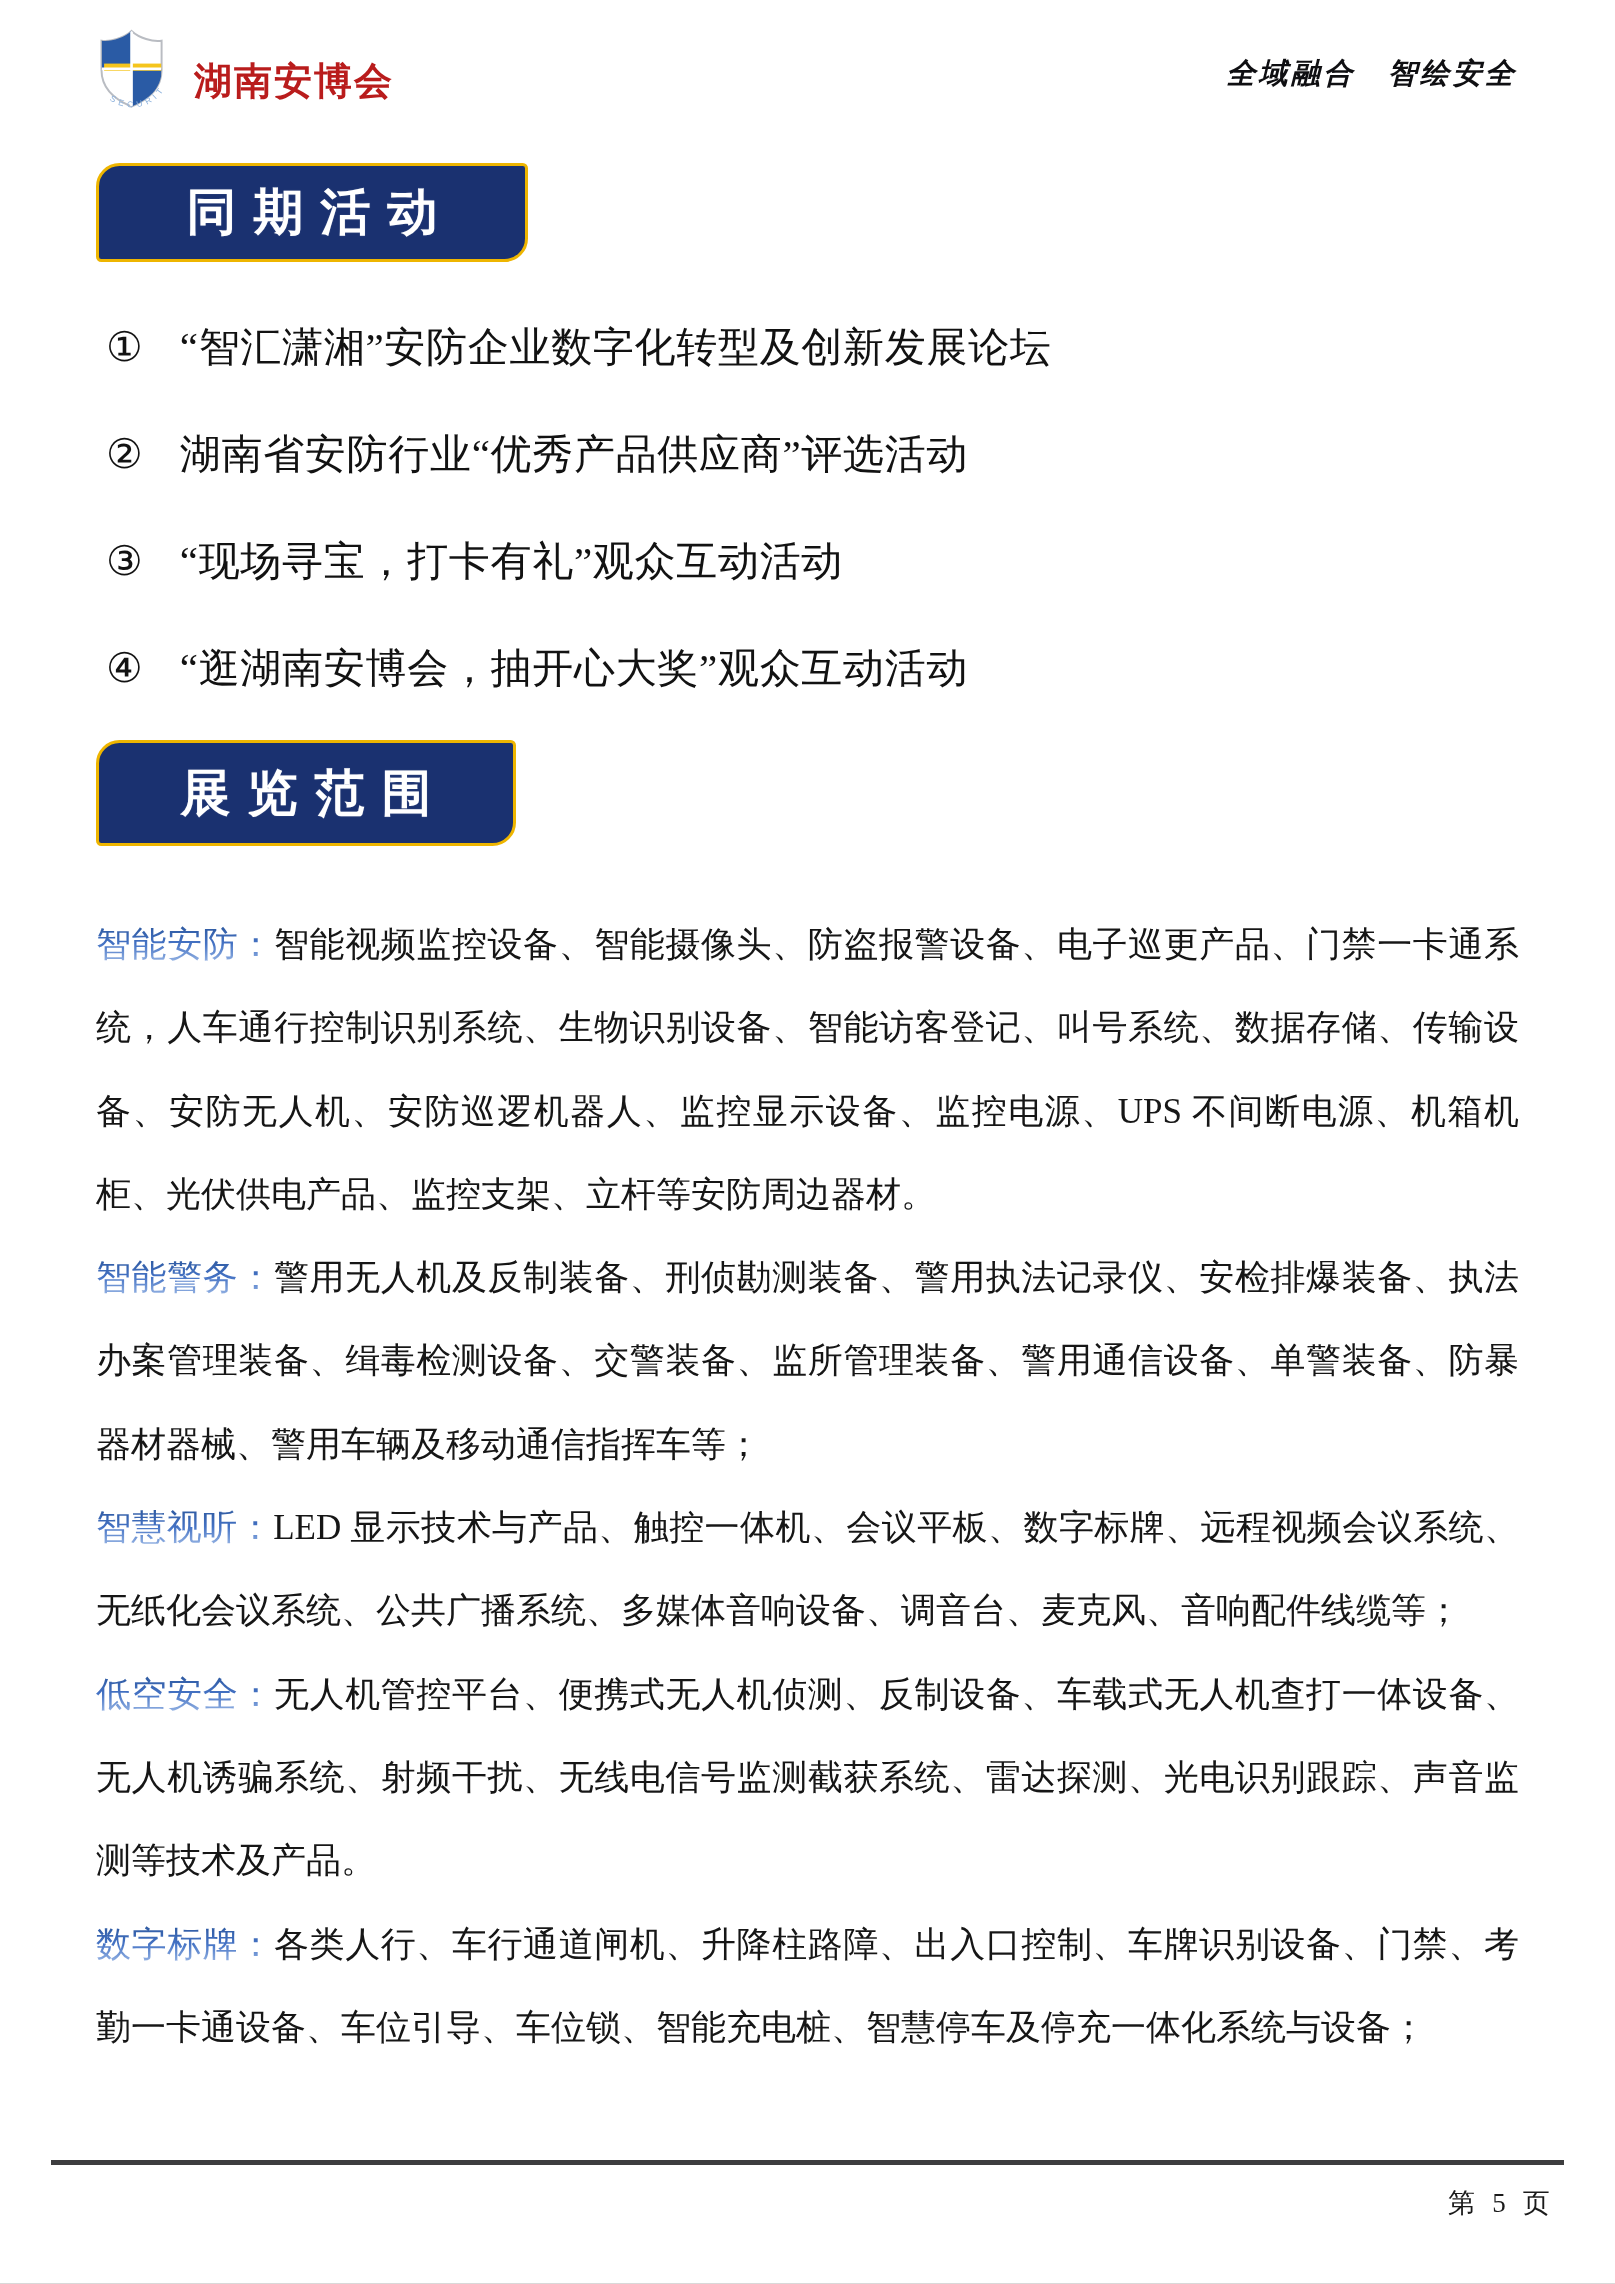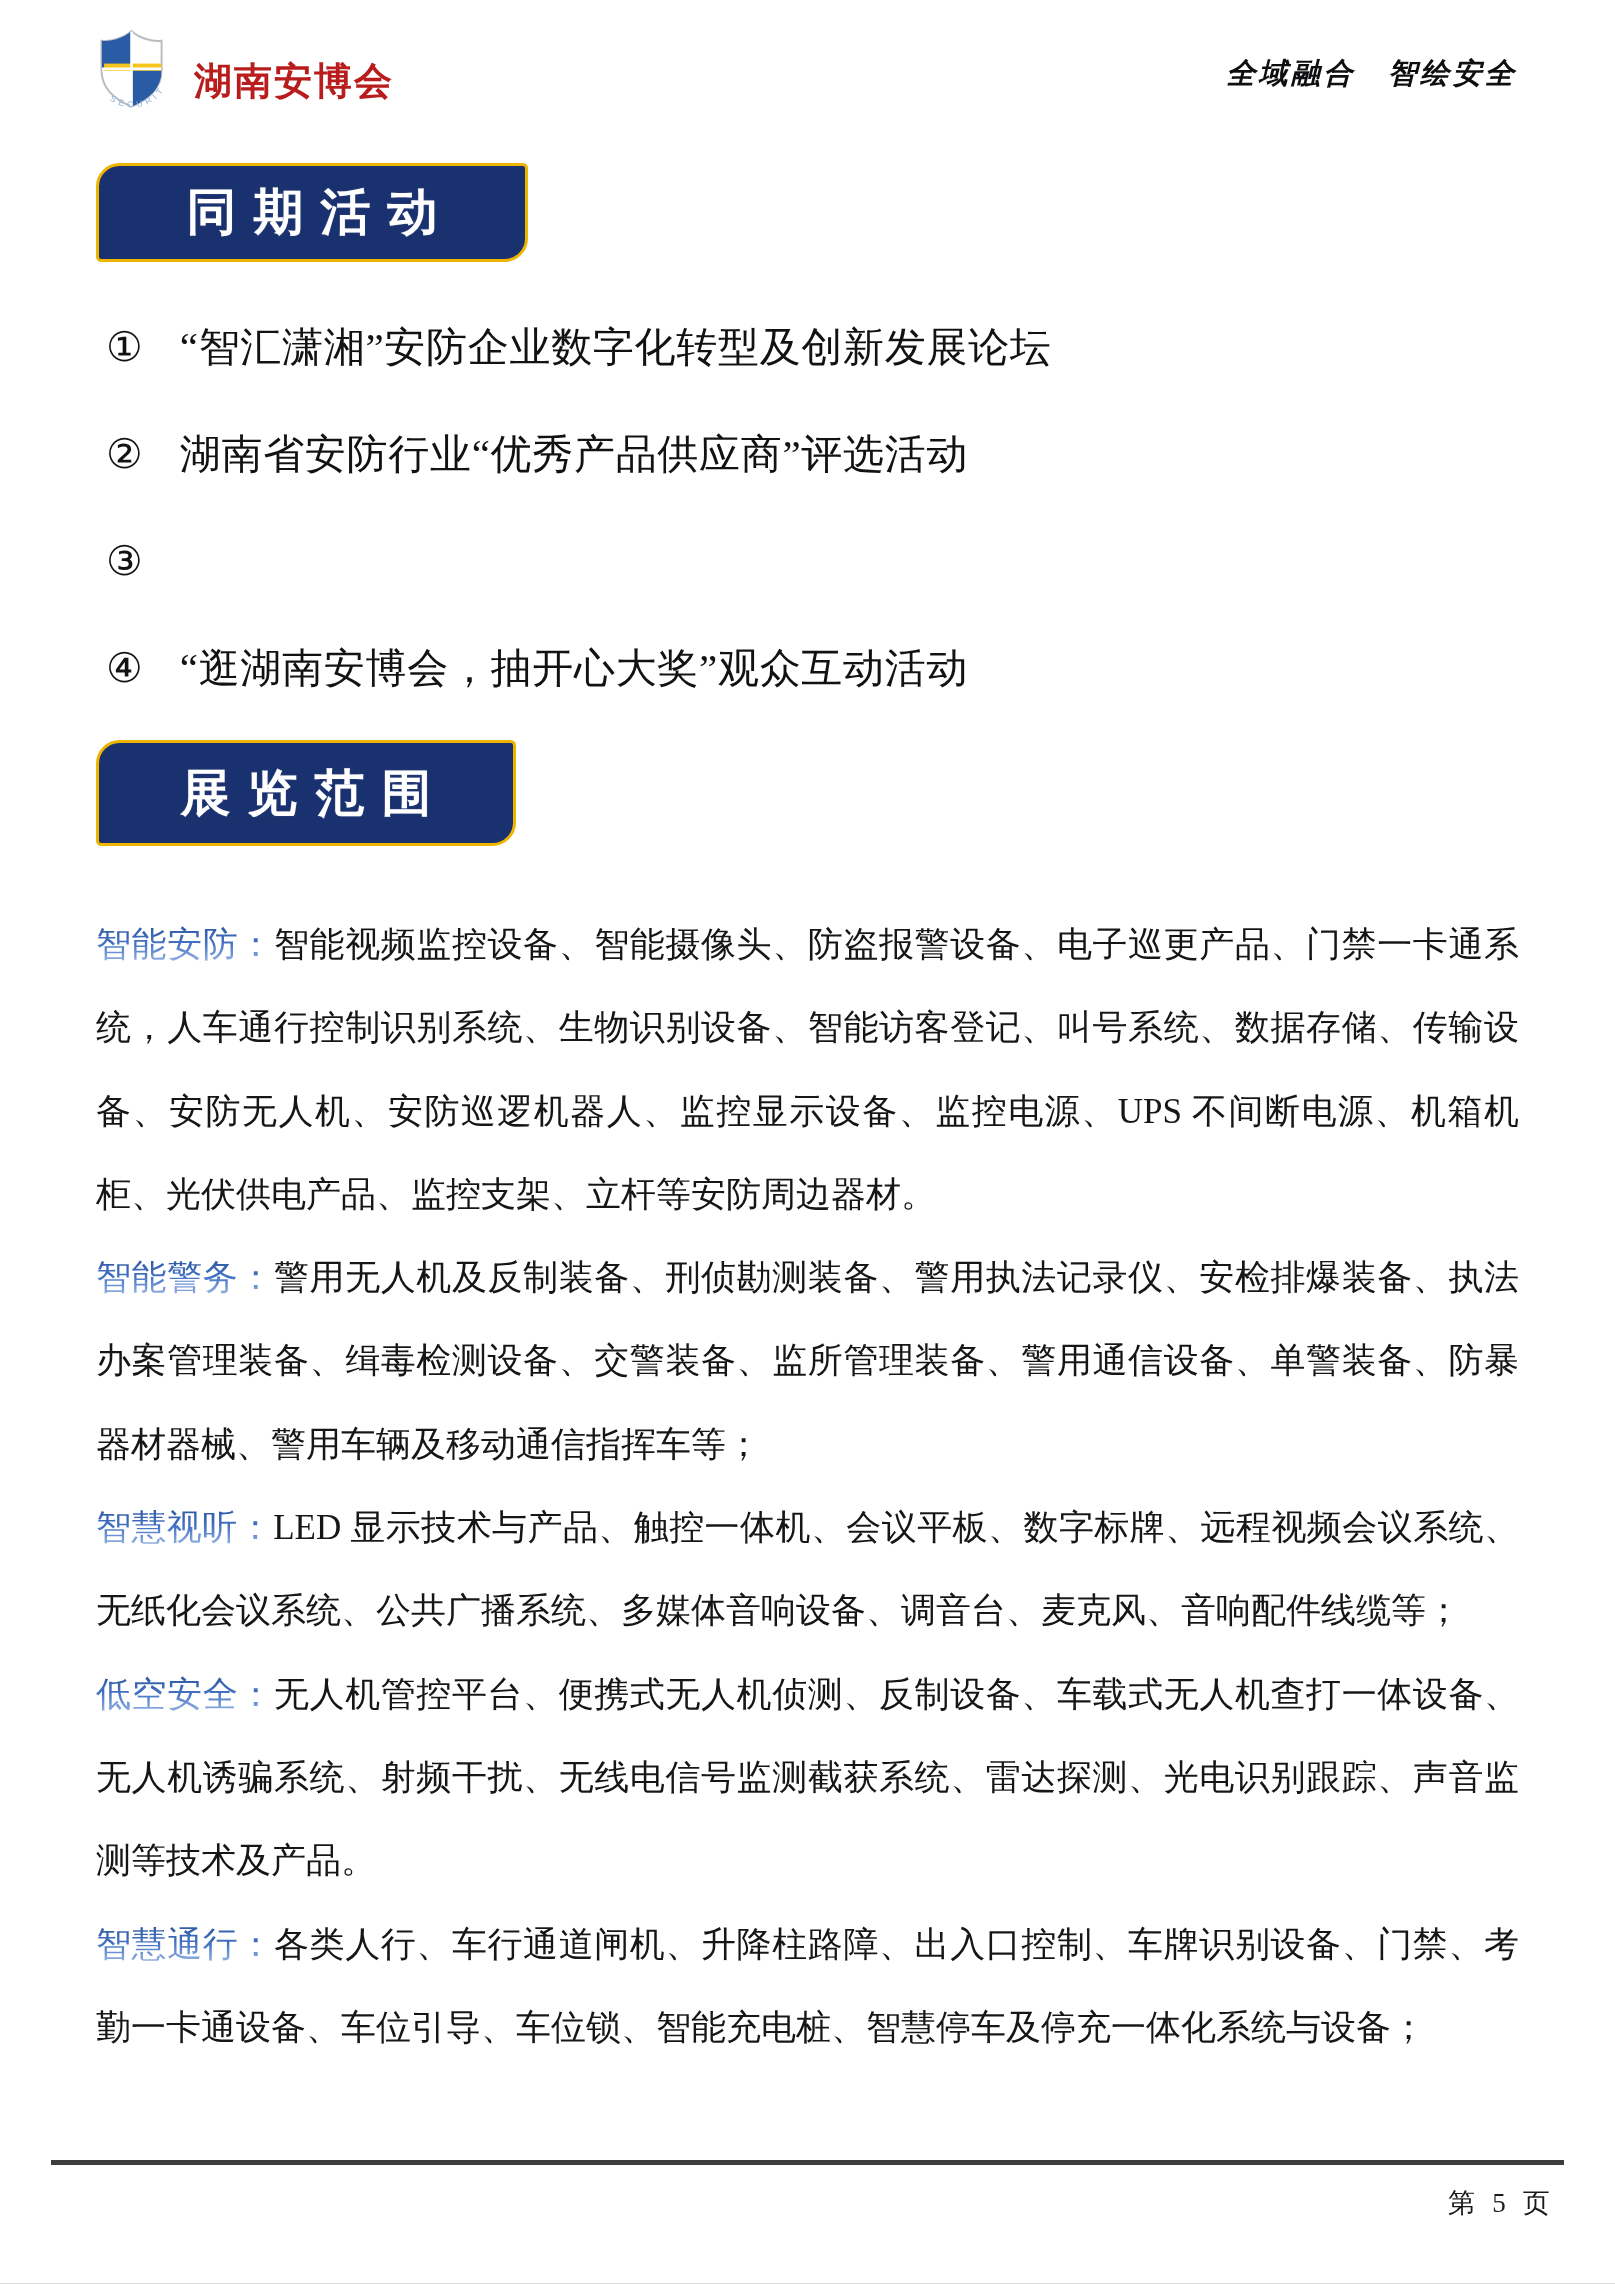--- a/index.html
+++ b/index.html
@@ -127,20 +127,21 @@
     <div class="act-item">
       <span class="act-num">①</span>
       <span class="act-text">“智汇潇湘”安防企业数字化转型及创新发展论坛</span>
     </div>
     <div class="act-item">
       <span class="act-num">②</span>
       <span class="act-text">湖南省安防行业“优秀产品供应商”评选活动</span>
     </div>
     <div class="act-item">
       <span class="act-num">③</span>
+      <span class="act-text">“现场寻宝，打卡有礼”观众互动活动</span>
     </div>
     <div class="act-item">
       <span class="act-num">④</span>
       <span class="act-text">“逛湖南安博会，抽开心大奖”观众互动活动</span>
     </div>
   </div>
 
   <div class="badge badge2">
     <span>展览范围</span>
   </div>
@@ -152,21 +153,21 @@
     <p class="scope-p">
       <span class="scope-label">智能警务：</span><span class="scope-text">警用无人机及反制装备、刑侦勘测装备、警用执法记录仪、安检排爆装备、执法办案管理装备、缉毒检测设备、交警装备、监所管理装备、警用通信设备、单警装备、防暴器材器械、警用车辆及移动通信指挥车等；</span>
     </p>
     <p class="scope-p">
       <span class="scope-label">智慧视听：</span><span class="scope-text">LED 显示技术与产品、触控一体机、会议平板、数字标牌、远程视频会议系统、无纸化会议系统、公共广播系统、多媒体音响设备、调音台、麦克风、音响配件线缆等；</span>
     </p>
     <p class="scope-p">
       <span class="scope-label">低空安全：</span><span class="scope-text">无人机管控平台、便携式无人机侦测、反制设备、车载式无人机查打一体设备、无人机诱骗系统、射频干扰、无线电信号监测截获系统、雷达探测、光电识别跟踪、声音监测等技术及产品。</span>
     </p>
     <p class="scope-p">
-      <span class="scope-label">智慧通行：</span><span class="scope-text">各类人行、车行通道闸机、升降柱路障、出入口控制、车牌识别设备、门禁、考勤一卡通设备、车位引导、车位锁、智能充电桩、智慧停车及停充一体化系统与设备；</span>
+      <span class="scope-label">数字标牌：</span><span class="scope-text">各类人行、车行通道闸机、升降柱路障、出入口控制、车牌识别设备、门禁、考勤一卡通设备、车位引导、车位锁、智能充电桩、智慧停车及停充一体化系统与设备；</span>
     </p>
 
   </div>
 
   <div class="footer-line"></div>
   <div class="footer-page">第 5 页</div>
 
 </div>
 
 

